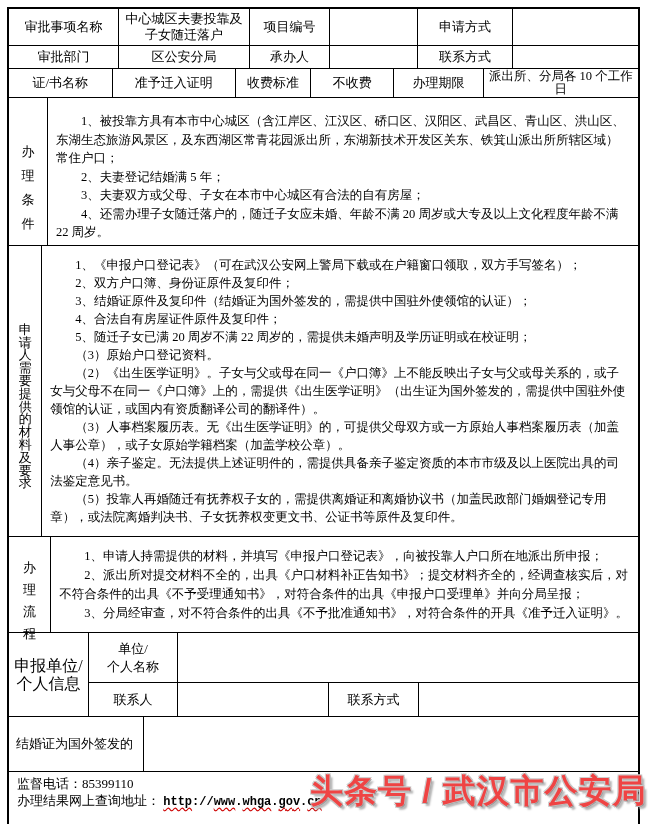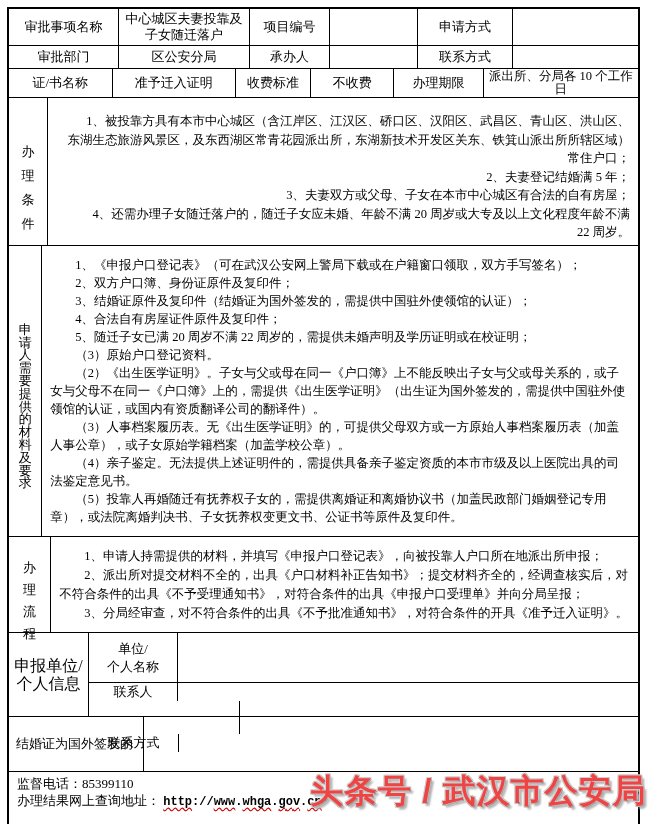--- a/index.html
+++ b/index.html
@@ -12,33 +12,33 @@
   .row:last-child{border-bottom:none;}
   .cell{border-right:1px solid #000;box-sizing:border-box;display:flex;align-items:center;
         justify-content:center;text-align:center;font-size:13px;line-height:16px;padding:1px 4px;}
   .cell:last-child{border-right:none;}
   .cell.blank{min-height:100%;}
   
   .w1{width:110px;} .w2{width:131px;} .w3{width:80px;} .w4{width:88px;} .w5{width:95px;}
   .wfill{flex:1 1 auto;}
   .h36{height:36px;} .h22{height:22px;} .h28{height:28px;}
   .h147{height:147px;} .h290{height:290px;} .h95{height:95px;}
-  .h50{height:50px;} .h33{height:33px;flex-direction:column;} .h54{height:54px;} .h56{height:56px;}
+  .h50{height:50px;} .h33{height:33px;} .h54{height:54px;} .h56{height:56px;}
   .small-lh{line-height:13px;font-size:12.5px;}
   
   .vlabel{width:80px;display:flex;align-items:center;justify-content:center;
           border-right:1px solid #000;box-sizing:border-box;}
   .vlabel .vtext{width:14px;word-break:break-all;text-align:center;font-size:13px;margin-top:32px;}
   .lh24{line-height:24px;} .lh13{line-height:12.8px;} .lh22{line-height:22px;}
   
   .content{flex:1 1 auto;box-sizing:border-box;padding:10px 8px 4px 8px;text-align:left;
            font-size:12.5px;display:block;}
   .content p{margin:0;text-indent:2em;line-height:18px;}
   .content.proc p{line-height:19px;}
-  .content.cond{padding-top:14px;text-align:right;}
+  .content.cond{padding-top:14px;}
   .content.cond p{line-height:18.5px;}
   
   .subcol{flex:1 1 auto;display:flex;flex-direction:column;}
   .subrow{display:flex;flex:1 1 auto;}
   .subrow.first{border-bottom:1px solid #000;}
   .two-line span{display:block;line-height:18px;}
   
   .notice-label{width:135px;justify-content:flex-start;text-align:left;padding-left:7px;}
   
   .footer-cell{display:block;text-align:left;padding:4px 0 0 8px;font-size:13px;line-height:16.5px;}

